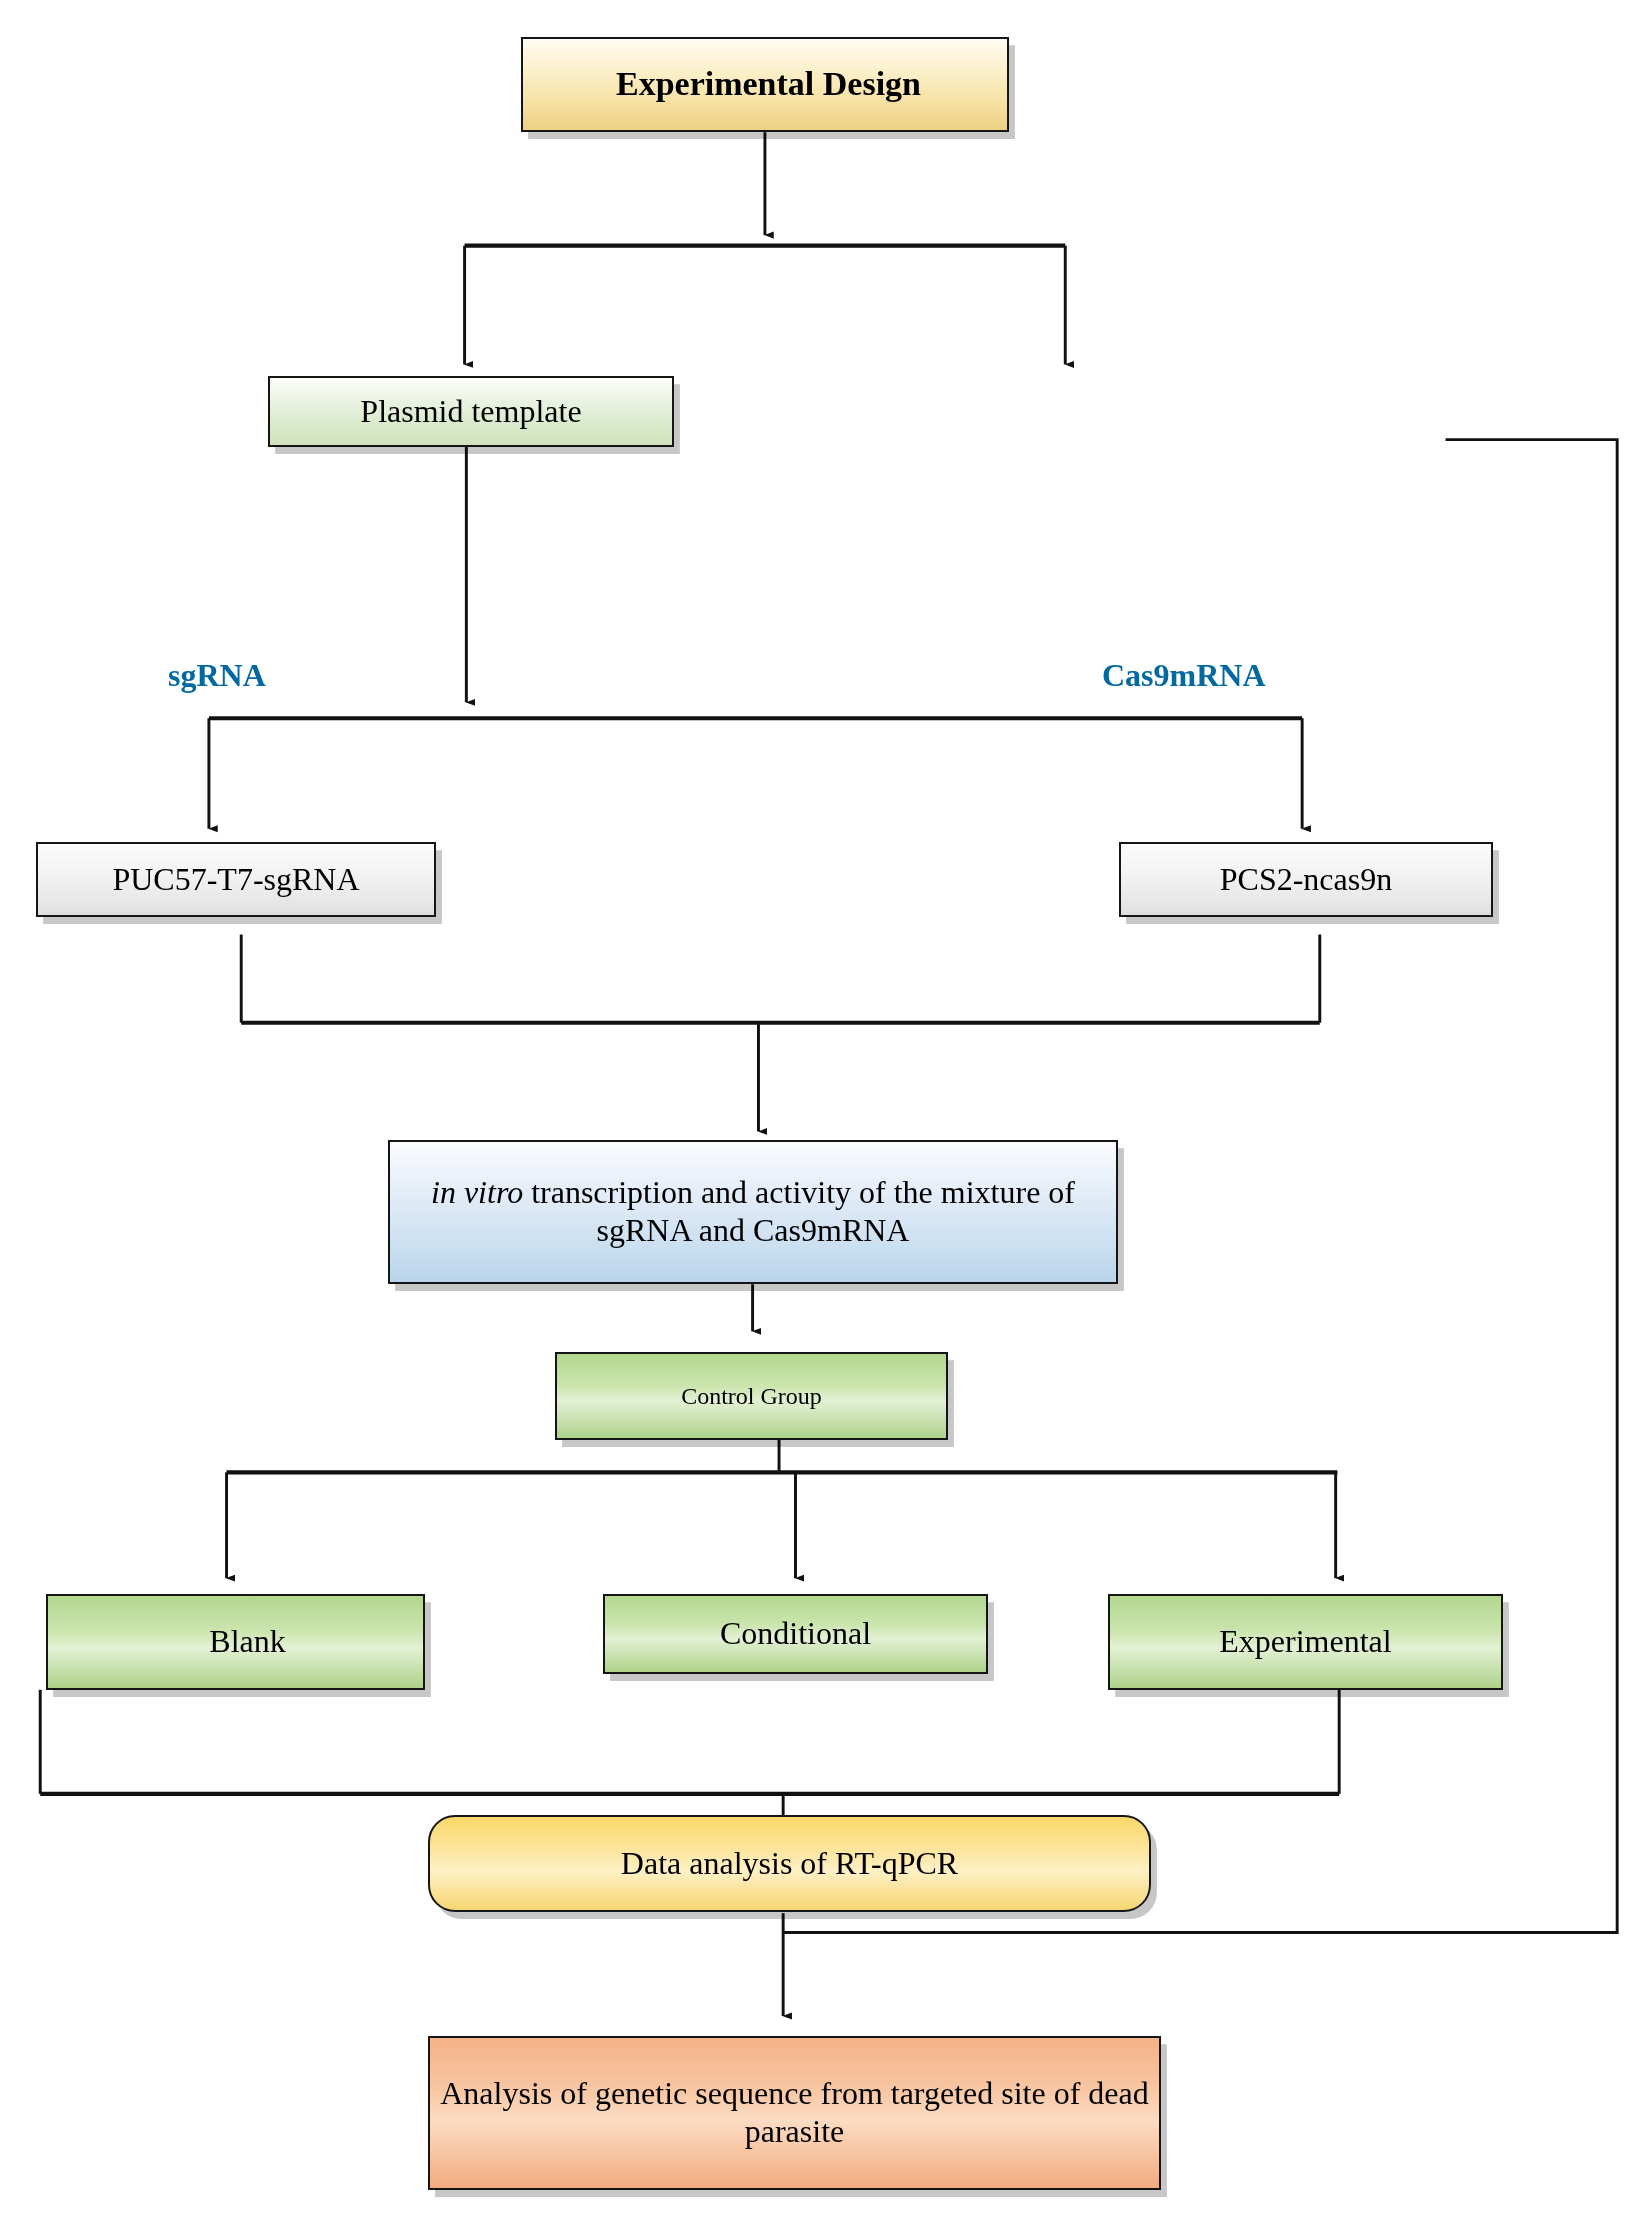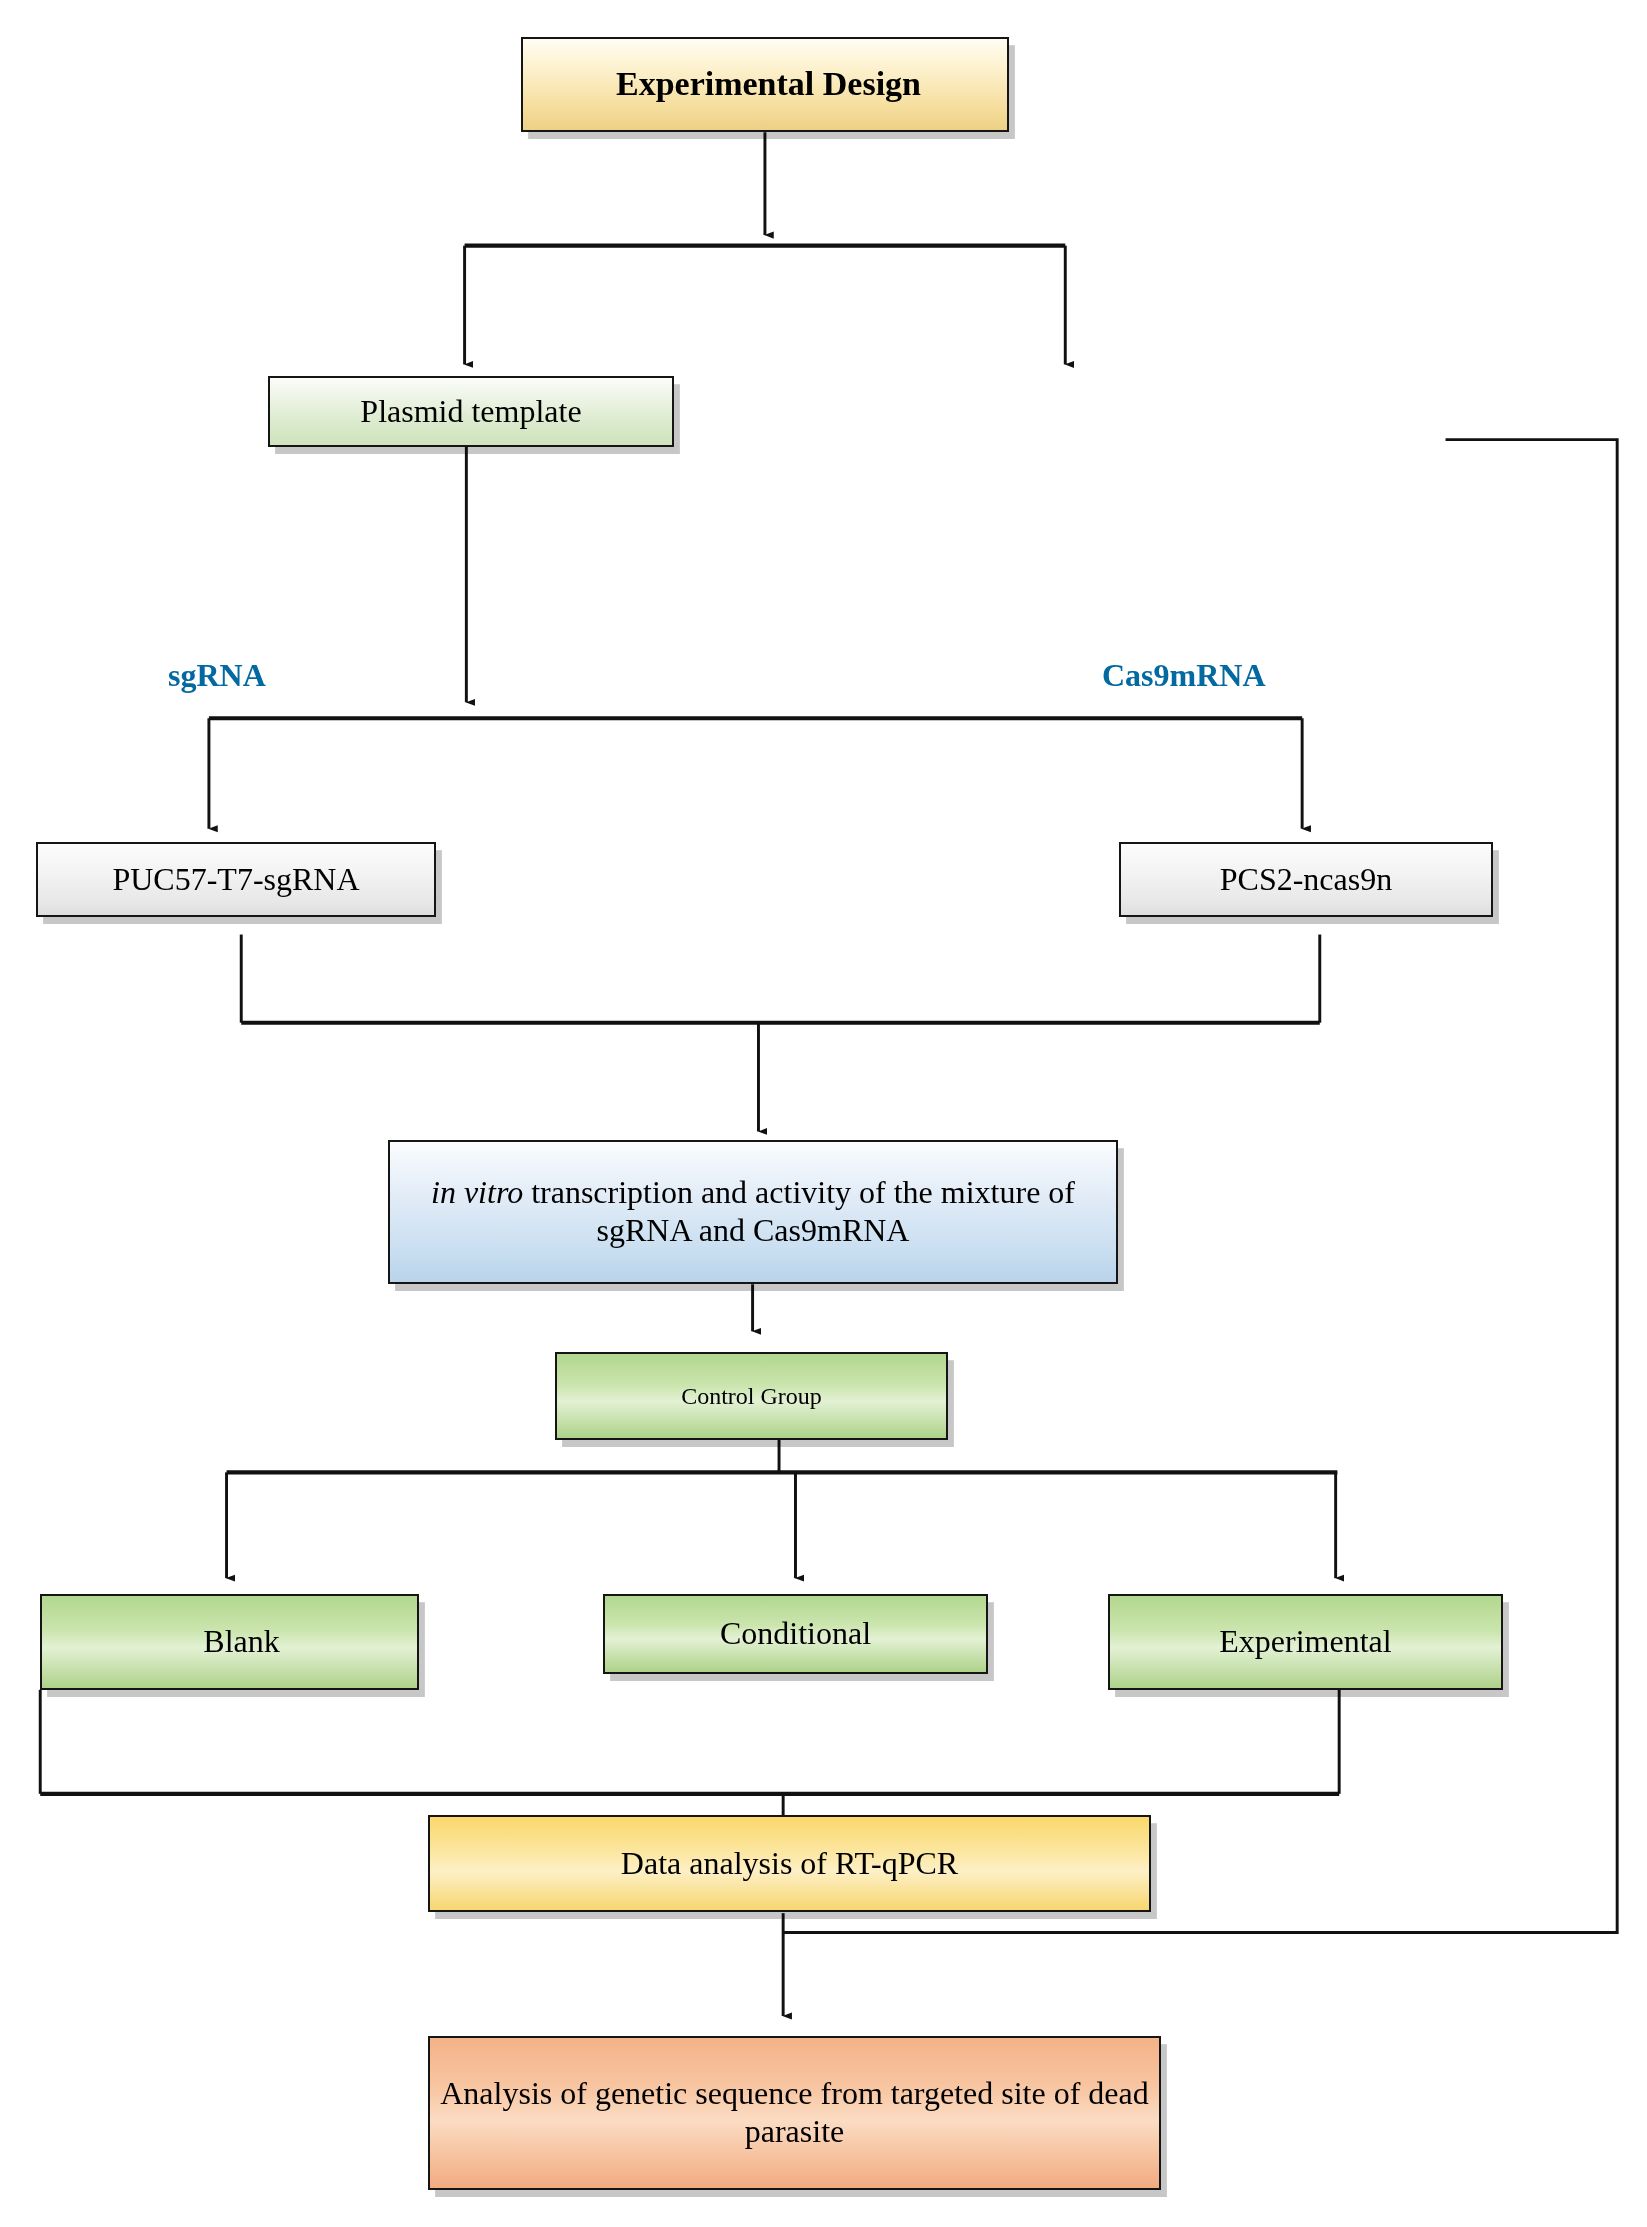--- a/index.html
+++ b/index.html
@@ -46,20 +46,21 @@
     width: 100%;
   }
 
   
   .fill-gold {
     background: linear-gradient(to bottom, #fffdf3 0%, #fdf3d3 28%, #f6dfa0 72%, #edd085 100%);
     padding-left: 7px;
   }
   .fill-gold2 {
     background: linear-gradient(to bottom, #fbd86a 0%, #fce8a8 42%, #fdf0c6 58%, #f7d671 100%);
+    border-radius: 27px;
   }
   .fill-greenlight {
     background: linear-gradient(to bottom, #fbfdf9 0%, #eaf3e2 35%, #d7e8c8 75%, #cfe3bd 100%);
   }
   .fill-green {
     background: linear-gradient(to bottom, #b2d78f 0%, #cbe5ae 38%, #e3f1d4 56%, #aed28a 100%);
   }
   .fill-blue {
     background: linear-gradient(to bottom, #fbfcfe 0%, #e2ecf7 38%, #cadff1 76%, #b9d3ea 100%);
   }
@@ -153,21 +154,21 @@
   <div class="node fill-blue" style="left:388px; top:1140px; width:730px; height:144px; font-size:32px;">
     <span class="txt">
       <i class="ital">in vitro</i><span> transcription and activity of the mixture of sgRNA and Cas9mRNA</span>
     </span>
   </div>
 
   <div class="node fill-green" style="left:555px; top:1352px; width:393px; height:88px; font-size:24px;">
     <span class="txt">Control Group</span>
   </div>
 
-  <div class="node fill-green" style="left:40px; top:1594px; width:379px; height:96px; font-size:32px;padding-left:24px;">
+  <div class="node fill-green" style="left:46px; top:1594px; width:379px; height:96px; font-size:32px;padding-left:24px;">
     <span class="txt">Blank</span>
   </div>
 
   <div class="node fill-green" style="left:603px; top:1594px; width:385px; height:80px; font-size:32px;">
     <span class="txt">Conditional</span>
   </div>
 
   <div class="node fill-green" style="left:1108px; top:1594px; width:395px; height:96px; font-size:32px;">
     <span class="txt">Experimental</span>
   </div>

